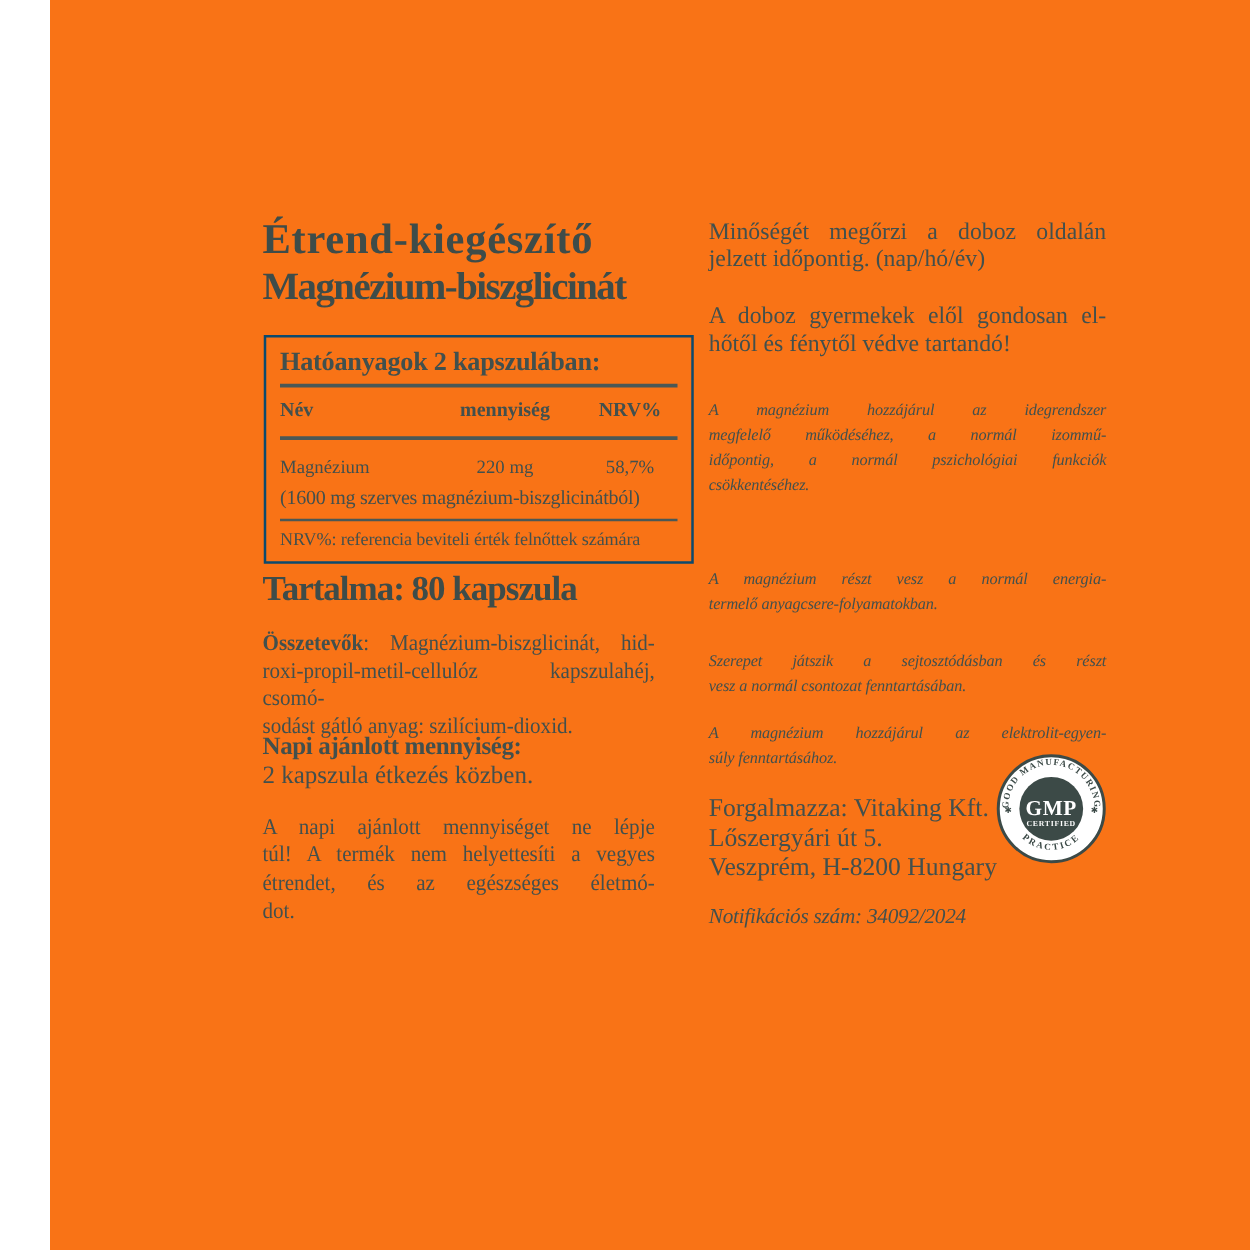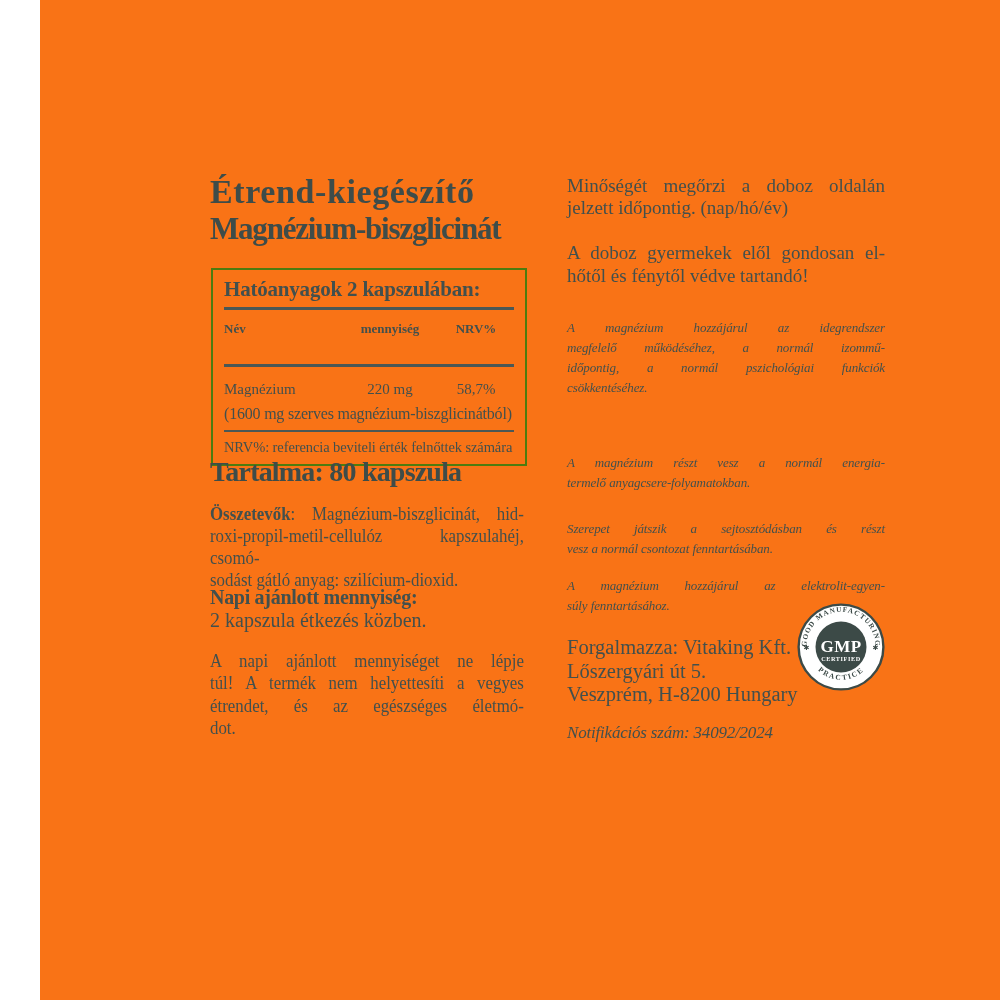--- a/index.html
+++ b/index.html
@@ -10,30 +10,30 @@
     overflow:hidden;
     font-family:Liberation Serif, serif;
     color:#42504d;
     margin-left:40px;
   }
   .abs{position:absolute;}
   
   .title1{left:170px;top:173px;font-size:34px;font-weight:bold;line-height:38px;letter-spacing:0.6px;color:#3e4c49;}
   .title2{left:170px;top:212px;font-size:31px;font-weight:bold;line-height:34px;letter-spacing:-1.2px;color:#3e4c49;}
   .supp-table{
-    left:171px;top:268px;width:316px;
+    left:171px;top:268px;width:344px;
     box-sizing:border-box;
-    border:2px solid #4d7c0f;
+    border:2px solid #0c4a6e;
     padding:6px 11px 7px 11px;
   }
   .t-header{font-size:21px;font-weight:bold;line-height:26px;margin-bottom:5px;letter-spacing:-0.2px;}
   .rule{height:3px;background:#4a5856;}
   .rule.thin{height:2px;}
   .t-row{display:grid;grid-template-columns:118px 1fr 76px;align-items:baseline;}
-  .t-cols{padding:6px 0 22px 0;font-size:13px;font-weight:bold;line-height:26px;}
+  .t-cols{padding:6px 0 7px 0;font-size:16px;font-weight:bold;line-height:26px;}
   .t-data{padding:9px 0 0 0;font-size:15px;line-height:26px;}
   .t-mid{text-align:center;}
   .t-right{text-align:center;}
   .t-subnote{font-size:16px;line-height:20px;margin:2px 0 6px 0;letter-spacing:-0.2px;}
   .t-footnote{font-size:14.5px;line-height:19px;margin-top:6px;letter-spacing:-0.1px;}
   .contents-h{left:170px;top:456px;font-size:28px;font-weight:bold;line-height:32px;letter-spacing:-0.8px;color:#3e4c49;}
   .lpara{left:170px;width:335px;transform:scaleX(0.937);transform-origin:0 0;font-size:18px;line-height:22px;}
   .ingredients{top:503px;}
   .dosage{left:170px;top:586px;font-size:20px;line-height:23px;}
   .dosage .dh{font-weight:bold;letter-spacing:-0.3px;}

